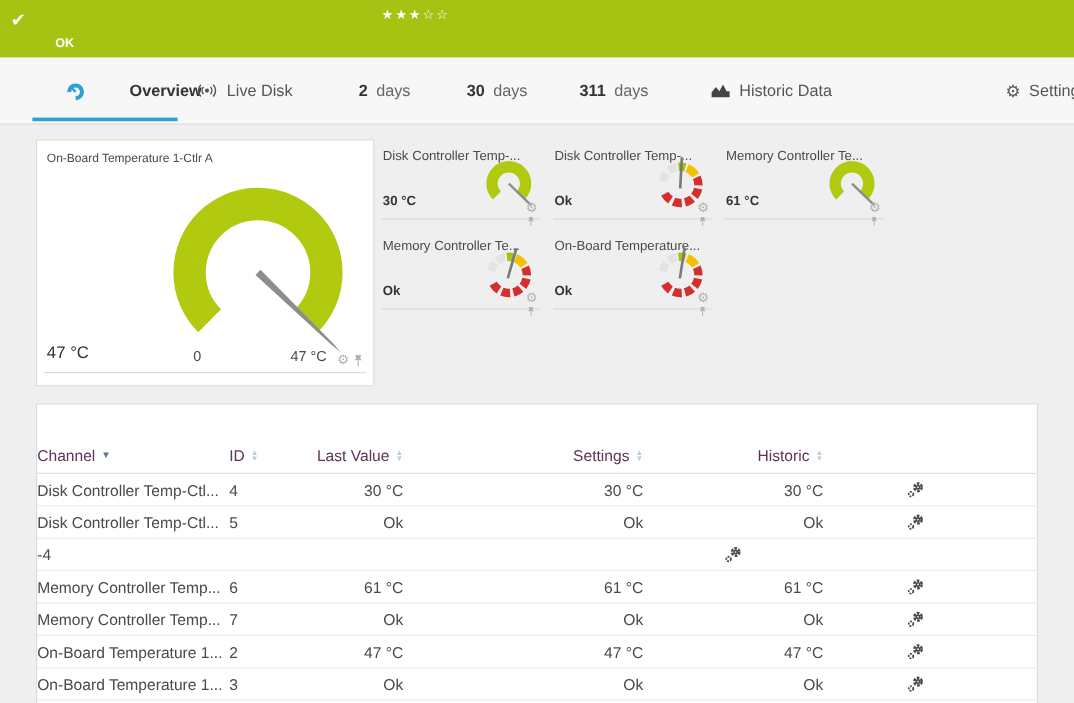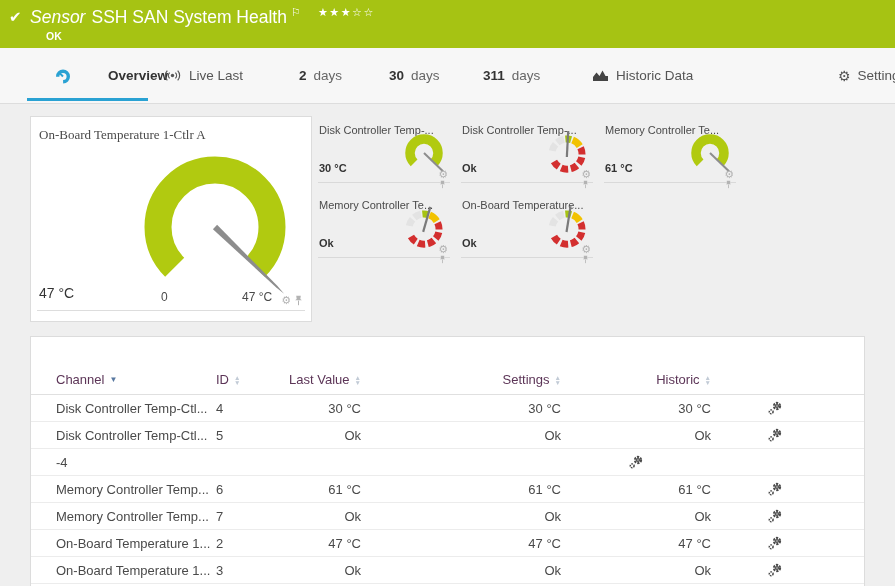--- a/index.html
+++ b/index.html
@@ -26,21 +26,21 @@
   .tab{position:absolute;top:0;height:100%;display:flex;align-items:center;gap:7px;font-size:13.5px;color:#555;cursor:pointer;white-space:nowrap;}
   .tab.active{color:#333;font-weight:700;gap:37px;}
   .tab .num{font-weight:700;color:#333;}
   .tab .unit{color:#666;font-weight:400;}
   .tab-underline{position:absolute;left:27px;top:50px;width:121px;height:3px;background:var(--blue);}
   .gear-glyph{font-size:14px;color:#555;line-height:1;}
 
   
   .card{position:absolute;background:#fff;border:1px solid var(--card-border);}
   .card-main{left:30px;top:116px;width:282px;height:206px;}
-  .card-main .gtitle{position:absolute;left:8px;top:10px;font-size:13px;color:var(--text);font-family:Liberation Serif, serif;}
+  .card-main .gtitle{position:absolute;left:8px;top:10px;font-size:10px;color:var(--text);}
   .main-gauge-svg{position:absolute;right:0;top:22px;}
   .card-main .bigval{position:absolute;left:8px;top:168px;font-size:14px;color:#333;}
   .card-main .lbl-min{position:absolute;left:130px;top:173px;font-size:12px;color:var(--text);}
   .card-main .lbl-max{position:absolute;left:211px;top:173px;font-size:12px;color:var(--text);}
   .card-main .uline{position:absolute;left:6px;right:6px;top:193px;border-top:1px solid #ddd;}
   .corner-icons{position:absolute;display:flex;align-items:center;gap:3px;color:#b3b3b3;}
   .card-main .corner-icons{right:8px;top:178px;}
 
   
   .tiles{position:absolute;left:318px;top:119px;width:556px;display:flex;flex-wrap:wrap;column-gap:5px;row-gap:5px;gap:11px;}
@@ -56,59 +56,56 @@
   .seg.red{stroke:var(--red);} .seg.gray{stroke:var(--seg-gray);}
   .seg.green{stroke:var(--green);} .seg.yellow{stroke:var(--yellow);}
   .seg-needle{stroke:#7a7a7a;stroke-width:2.2;}
 
   .pin-svg path,.pin-svg rect{fill:#b3b3b3;}
   .gear-small{font-size:11px;line-height:1;}
 
   
   .card-table{left:30px;top:336px;width:835px;height:260px;}
   .tbl{position:absolute;left:0;top:28px;width:100%;}
-  .trow{display:grid;grid-template-columns:160px 60px 85px 200px 150px 1fr;padding-left:25px;padding-right:25px;align-items:center;height:27px;border-bottom:1px solid var(--line);font-size:13px;color:var(--text);}
+  .trow{display:grid;grid-template-columns:160px 60px 85px 200px 150px 1fr;padding-right:25px;align-items:center;height:27px;border-bottom:1px solid var(--line);font-size:13px;color:var(--text);}
   .trow.head{border-bottom:1px solid #e0e0e0;color:var(--plum);height:30px;}
   .cell-r{text-align:right;}
   .cell-c{display:flex;justify-content:center;}
   .head .hcell{display:flex;align-items:center;gap:5px;cursor:pointer;}
   .head .hcell.r{justify-content:flex-end;align-items:center;}
   .sort-down{color:var(--sort-active);font-size:8px;}
   .sort-both{display:inline-flex;flex-direction:column;line-height:5px;font-size:6.5px;color:var(--sort-idle);}
   .gears-svg circle{fill:none;stroke:#4a4a4a;}
 </style>
 </head>
 <body>
 
 <div class="screen">
 
   <div class="hdr">
     <span class="chk">✔</span>
-    <div class="title">
-      <em>Sensor</em><span>SSH SAN System Health</span><span class="flag">⚐</span>
-    </div>
     <span class="stars">★★★☆☆</span>
     <span class="ok">OK</span>
   </div>
 
   <div class="tabbar">
     <div class="tab active" style="left:55px">
       <svg width="16" height="16" viewBox="0 0 16 16">
         <circle cx="8" cy="8.5" r="5.3" fill="none" stroke="#2aa2d3" stroke-width="3.4" stroke-dasharray="26 8" stroke-dashoffset="-16"></circle>
         <line x1="8" y1="8.5" x2="4.4" y2="4.9" stroke="#2aa2d3" stroke-width="2"></line>
       </svg>
       <span>Overview</span>
     </div>
     <div class="tab" style="left:163px">
       <svg width="19" height="13" viewBox="0 0 19 13">
         <circle cx="9.5" cy="6.5" r="1.7" fill="#555"></circle>
         <path d="M6.6 3.6 A4.2 4.2 0 0 0 6.6 9.4 M4.3 1.6 A7.2 7.2 0 0 0 4.3 11.4" fill="none" stroke="#555" stroke-width="1.2"></path>
         <path d="M12.4 3.6 A4.2 4.2 0 0 1 12.4 9.4 M14.7 1.6 A7.2 7.2 0 0 1 14.7 11.4" fill="none" stroke="#555" stroke-width="1.2"></path>
       </svg>
-      <span>Live Last</span>
+      <span>Live Disk</span>
     </div>
     <div class="tab" style="left:299px">
       <span class="num">2</span>
       <span class="unit">days</span>
     </div>
     <div class="tab" style="left:389px">
       <span class="num">30</span>
       <span class="unit">days</span>
     </div>
     <div class="tab" style="left:483px">

